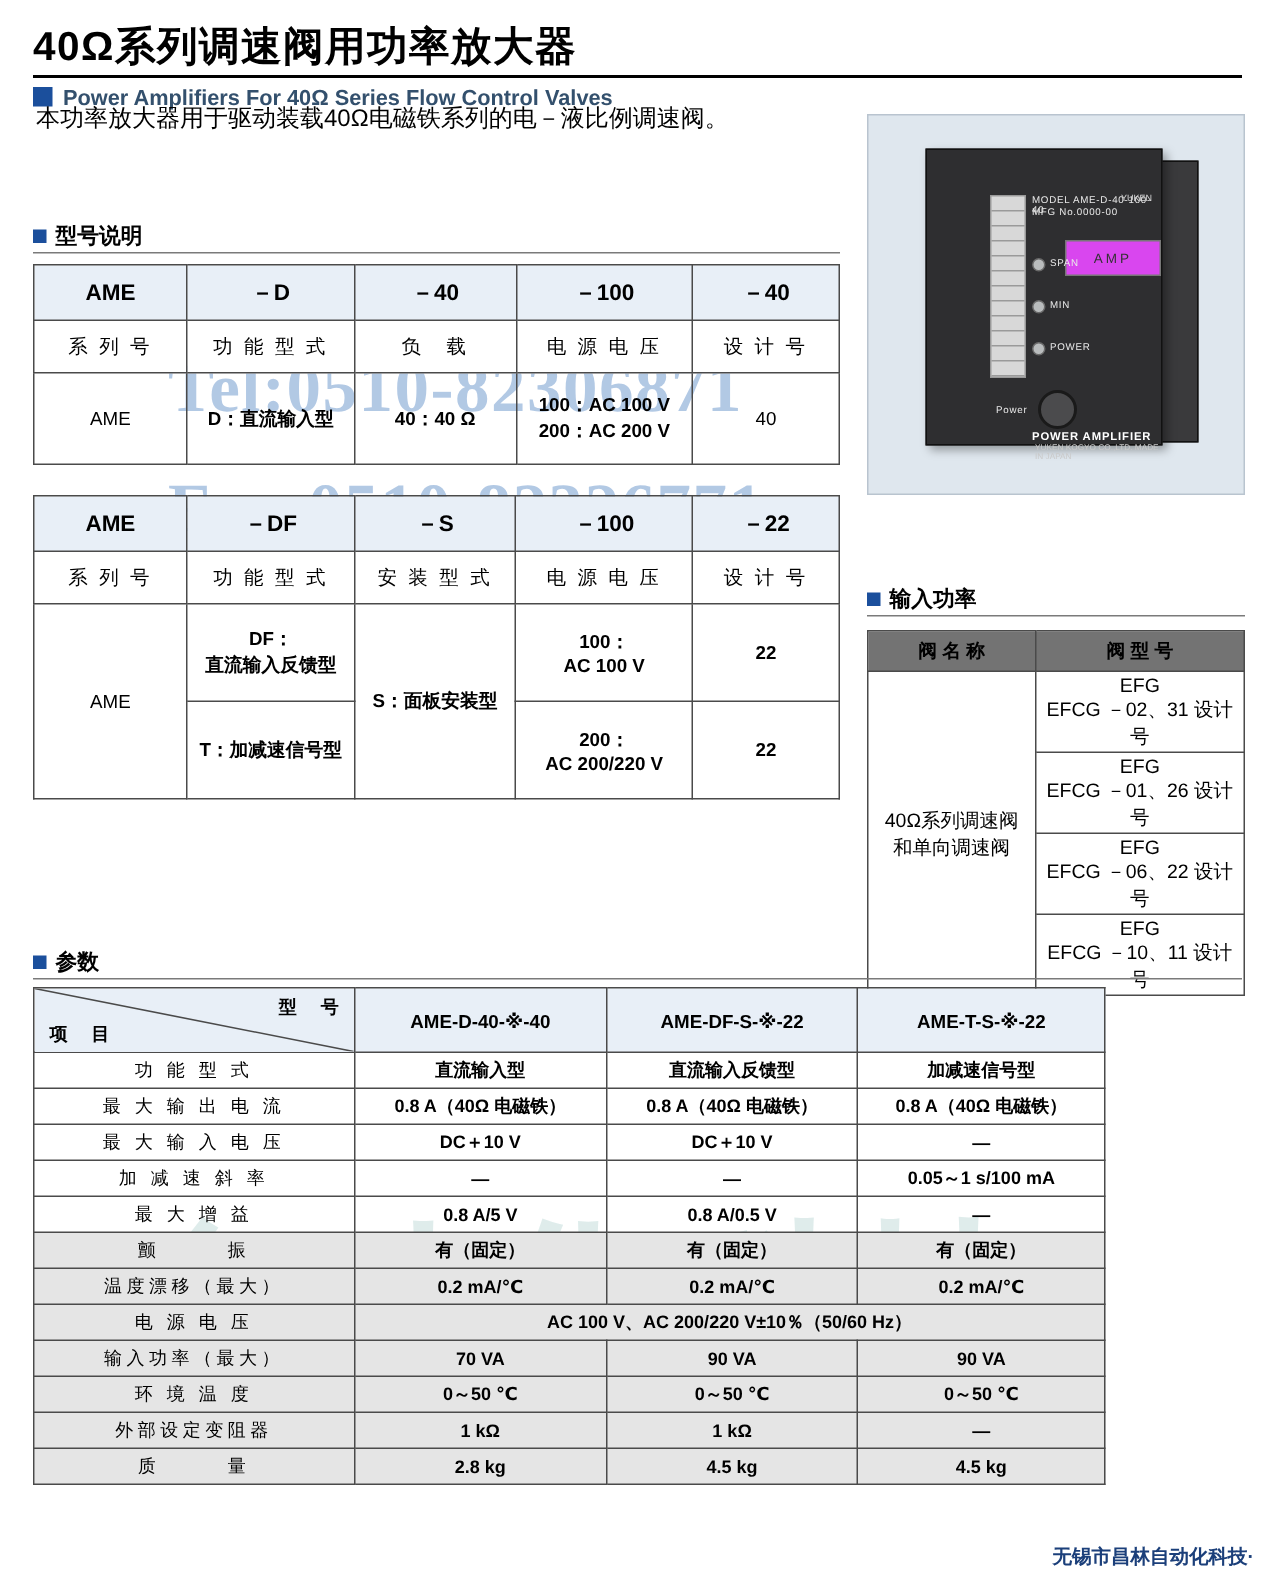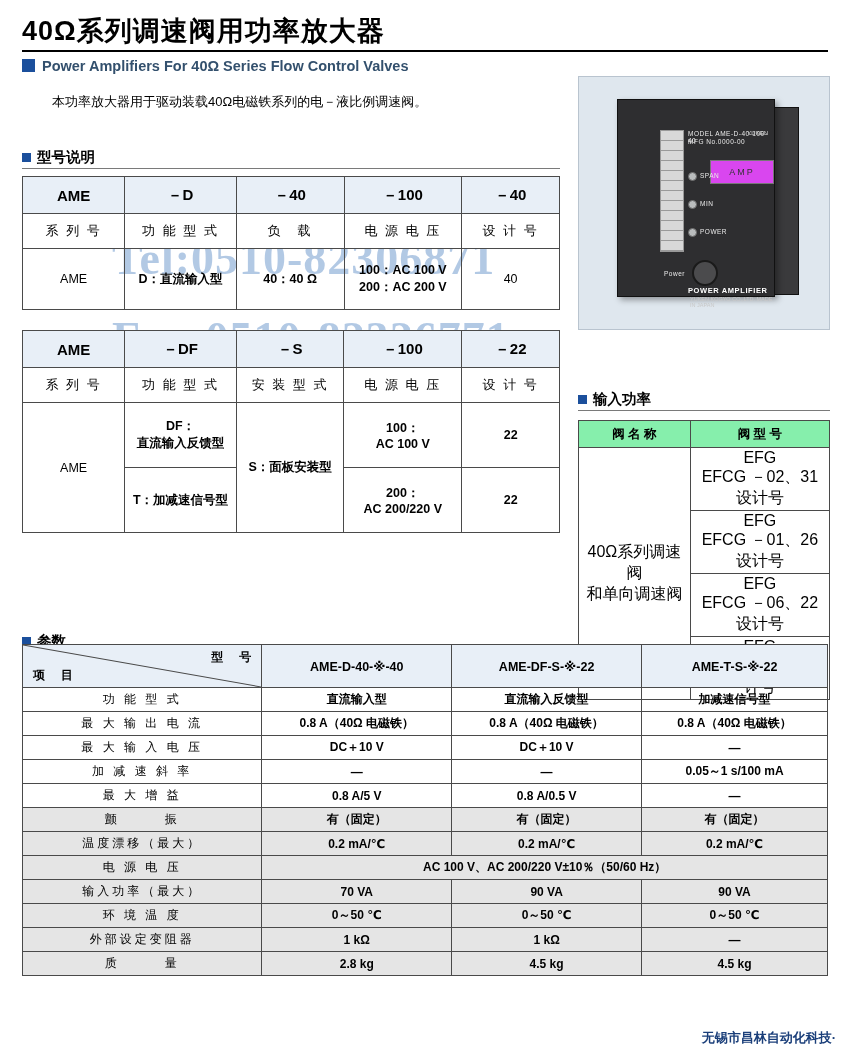--- a/index.html
+++ b/index.html
@@ -43,21 +43,21 @@
   }
   .sq-blue{
     display:inline-block;width:13px;height:13px;background:#1b4f9c;margin-right:7px;
     vertical-align:-1px;
   }
   .sq-blue-sm{
     display:inline-block;width:9px;height:9px;background:#1b4f9c;margin-right:6px;
     vertical-align:0px;
   }
   .intro{
-    position:absolute;left:24px;top:92px;width:540px;font-size:13px;line-height:20px;margin-left:28px;
+    position:absolute;left:24px;top:70px;width:540px;font-size:16px;line-height:20px;
   }
 
   
   .sec-head{position:absolute;font-size:14.5px;font-weight:700;}
   .sec-line{position:absolute;border-bottom:1px solid #7a7a7a;}
 
   
   table{border-collapse:collapse;font-size:12.5px;}
   td,th{border:1px solid #4a4a4a;text-align:center;vertical-align:middle;}
 
@@ -105,25 +105,25 @@
     background:#4b4b4d;border:2px solid #1a1a1a;
   }
   .amp-title{
     position:absolute;left:70px;top:186px;color:#fff;font-size:7.5px;letter-spacing:.6px;font-weight:700;
   }
   .amp-sub{position:absolute;left:72px;top:196px;color:#c9c9c9;font-size:5.5px;}
   .amp-brand{position:absolute;right:6px;top:30px;color:#d8d8d8;font-size:6px;}
 
   
   .tbl-valve{position:absolute;left:578px;top:420px;width:252px;}
-  .tbl-valve td{height:30px;font-size:16px;}
-  .tbl-valve .hdr td{background:#86efac;font-weight:700;font-size:12.5px;height:24px;margin-left:28px;}
-
-  
-  .tbl-param{position:absolute;left:22px;top:644px;width:806px;}
+  .tbl-valve td{height:30px;font-size:13px;}
+  .tbl-valve .hdr td{background:#737373;font-weight:700;font-size:12.5px;height:24px;margin-left:28px;}
+
+  
+  .tbl-param{position:absolute;left:22px;top:658px;width:715px;}
   .tbl-param td{height:21px;font-size:12px;}
   .tbl-param .hdr td{background:#e8eff7;font-weight:700;font-size:12.5px;height:40px;}
   .tbl-param td.rowlabel{letter-spacing:3px;width:240px;}
   .tbl-param tr.shade td{background:#e5e5e5;}
   .corner{position:relative;}
   .corner .c-line{
     position:absolute;left:0;top:0;width:100%;height:100%;
   }
   .corner .c-tr{position:absolute;right:8px;top:4px;font-size:12px;letter-spacing:2px;}
   .corner .c-bl{position:absolute;left:10px;bottom:3px;font-size:12px;letter-spacing:2px;}

